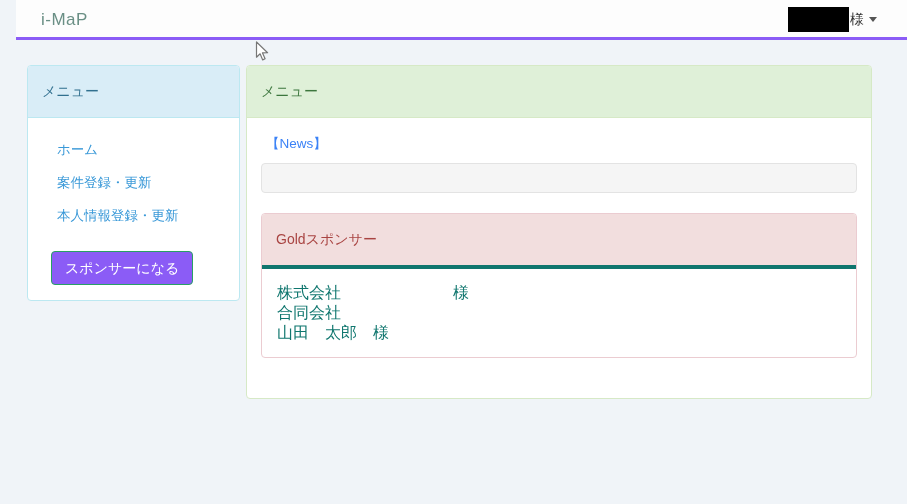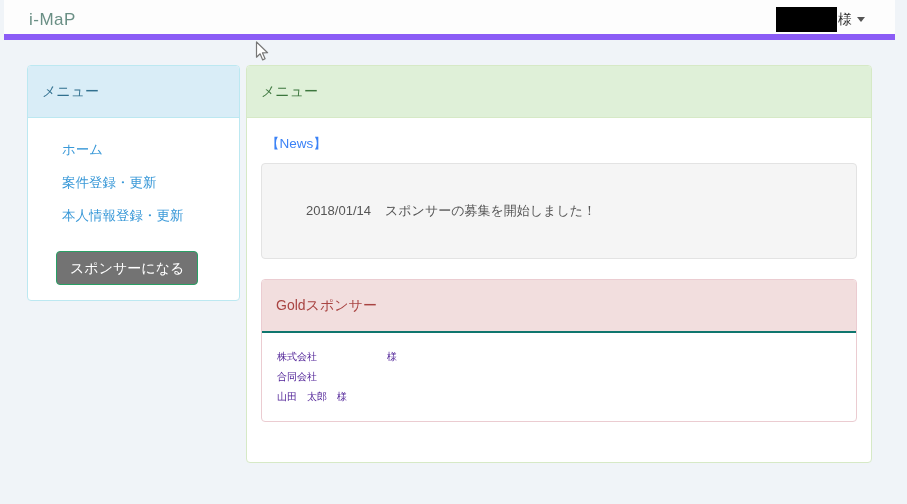--- a/index.html
+++ b/index.html
@@ -7,22 +7,22 @@
   body {
     position: relative;
     background: #f0f4f8;
     font-family: "Liberation Sans", "DejaVu Sans", sans-serif;
     font-size: 13px;
     color: #555;
   }
 
   
   .navbar {
-    position: absolute; top: 0; left: 4px; width: 891px; height: 40px;
-    background: #fdfdfd; border-bottom: 6px solid #8b5cf6;
+    position: absolute; top: 0; left: 16px; width: 891px; height: 40px;
+    background: #fdfdfd; border-bottom: 3px solid #8b5cf6;
   }
   .brand {
     position: absolute; left: 25px; top: 10px;
     font-size: 17px; color: #6a8f85; text-decoration: none; letter-spacing: .5px;
   }
   .user-dropdown {
     position: absolute; right: 30px; top: 6px; height: 27px;
     display: flex; align-items: center; cursor: pointer;
   }
   .redacted { display: inline-block; width: 61px; height: 25px; background: #000; }
@@ -37,49 +37,49 @@
   .panel { background: #fff; border-radius: 4px; }
   .panel-heading {
     padding: 17px 14px; font-size: 14px; line-height: 17px;
     border-top-left-radius: 3px; border-top-right-radius: 3px;
   }
   .panel-info    { border: 1px solid #bce8f1; }
   .panel-info    > .panel-heading { background: #d9edf7; color: #31708f; border-bottom: 1px solid #bce8f1; }
   .panel-success { border: 1px solid #d6e9c6; }
   .panel-success > .panel-heading { background: #dff0d8; color: #3c763d; border-bottom: 1px solid #d6e9c6; }
   .panel-danger  { border: 1px solid #ebccd1; }
-  .panel-danger  > .panel-heading { background: #f2dede; color: #a94442; border-bottom: 2px solid #0f766e; }
+  .panel-danger  > .panel-heading { background: #f2dede; color: #a94442; border-bottom: 4px solid #0f766e; }
 
   
   .sidebar { position: absolute; left: 27px; top: 65px; width: 213px; }
-  .sidebar-body { padding: 14px 28px 13px; }
+  .sidebar-body { padding: 14px 15px 13px; margin-left: 8px; }
   .side-link {
     display: block; margin: 8px 0 13px 6px; line-height: 20px;
     color: #3a99d8; text-decoration: none; font-size: 13.5px; cursor: pointer;
   }
   .sponsor-btn {
     display: inline-block; margin: 12px 0 2px 0; padding: 6px 13px;
-    background: #737373; border: 1px solid #28a065; border-radius: 4px;
+    background: #8b5cf6; border: 1px solid #28a065; border-radius: 4px;
     color: #fff; font-size: 14px; line-height: 20px; cursor: pointer;
     font-family: inherit;
   }
 
   
   .main { position: absolute; left: 246px; top: 65px; width: 626px; }
   .main-body { padding: 15px 14px 20px; }
   .news-heading { margin: 2px 0 11px 5px; color: #3b82f6; font-size: 13.5px; line-height: 17px; }
   .well {
     background: #f5f5f5; border: 1px solid #e3e3e3; border-radius: 4px;
     padding: 14px 15px; margin-bottom: 20px;
   }
   .news-item { line-height: 22px; color: #555; white-space: pre-wrap; }
   .news-date { margin-right: 14px; }
   .sponsor-panel { margin-bottom: 20px; }
   .sponsor-body { padding: 14px 15px; }
-  .sponsor-name { line-height: 20px; color: #4c1d95; font-size: 10px; white-space: pre-wrap; }
+  .sponsor-name { line-height: 20px; color: #0f766e; font-size: 16px; white-space: pre-wrap; }
 
   
   .mouse-cursor { position: absolute; left: 255px; top: 41px; width: 15px; height: 21px; pointer-events: none; }
 </style>
 </head>
 <body>
 
 <header class="navbar">
   <a class="brand">i-MaP</a>
   <div class="user-dropdown">
@@ -103,23 +103,20 @@
 
 <main class="main panel panel-success">
   <div class="panel-heading">
     <span>メニュー</span>
   </div>
   <div class="main-body">
 
     <p class="news-heading">【News】</p>
 
     <div class="well">
-      <div class="news-item">
-        <span class="news-date">2018/01/14</span><span>スポンサーの募集を開始しました！</span>
-      </div>
     </div>
 
     <section class="panel panel-danger sponsor-panel">
       <div class="panel-heading">
         <span>Goldスポンサー</span>
       </div>
       <div class="sponsor-body">
         <div class="sponsor-name">株式会社　　　　　　　様</div>
         <div class="sponsor-name">合同会社</div>
         <div class="sponsor-name">山田　太郎　様</div>

